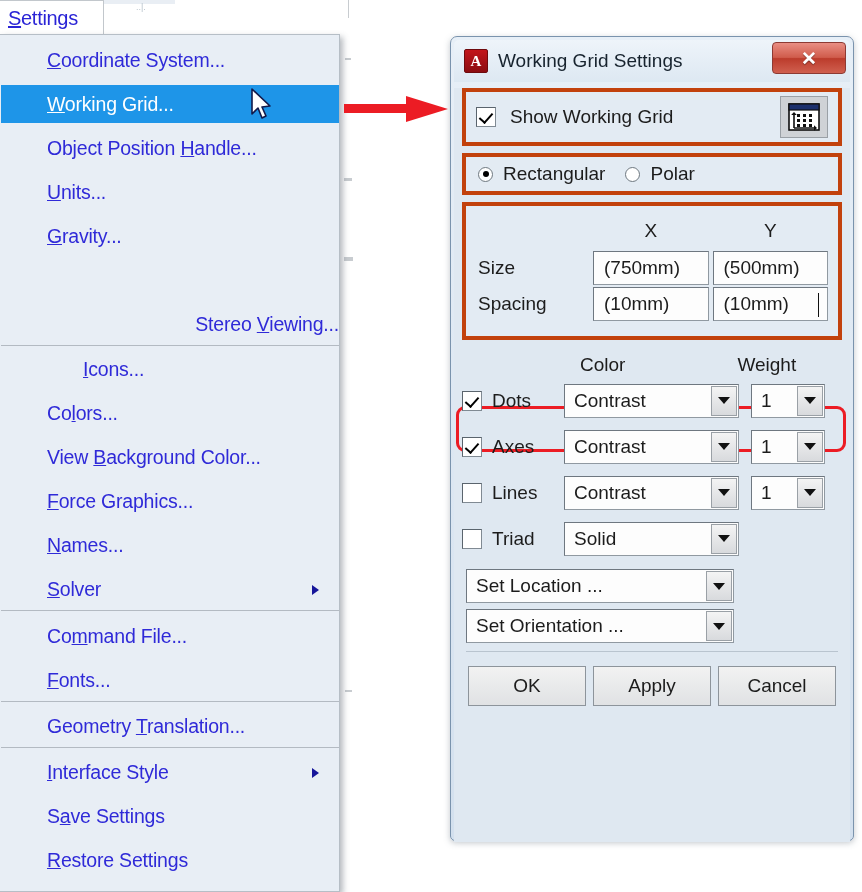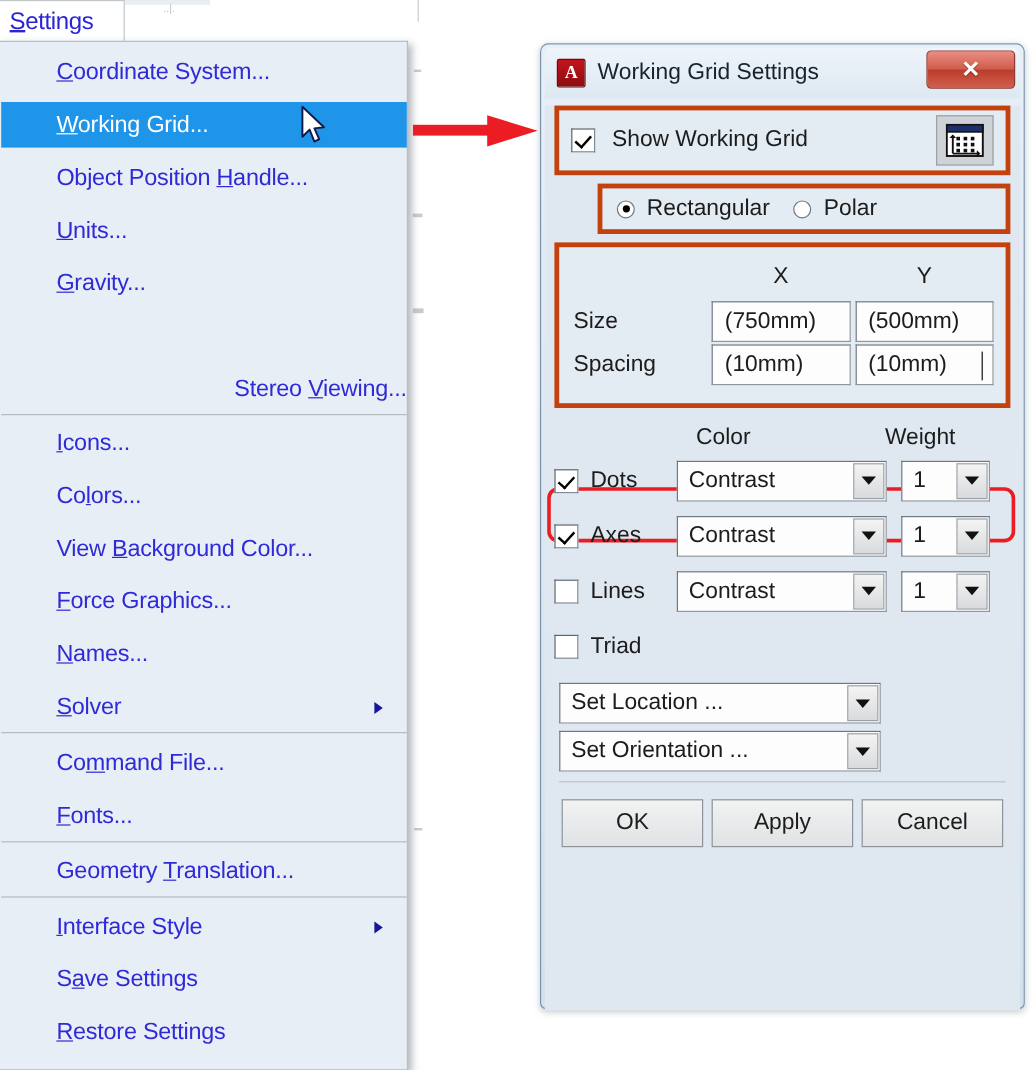--- a/index.html
+++ b/index.html
@@ -242,21 +242,20 @@
     display: flex; align-items: center; justify-content: center;
   }
 
   
   #shape-row {
     margin-top: 7px;
     height: 42px;
     display: flex;
     align-items: center;
     padding: 0 12px;
-    margin-left: 36px;
   }
   .wradio {
     width: 15px; height: 15px;
     border-radius: 50%;
     border: 1px solid #6e7880;
     background: #ffffff;
     box-sizing: border-box;
     position: relative;
     flex: none;
   }
@@ -458,21 +457,21 @@
       <div class="menu-item" style="top: 138px;">
         <span class="mi-label"><u>U</u>nits...</span>
       </div>
       <div class="menu-item" style="top: 182px;">
         <span class="mi-label"><u>G</u>ravity...</span>
       </div>
       <div class="menu-item" style="top: 270px; justify-content: flex-end;">
         <span class="mi-label">Stereo <u>V</u>iewing...</span>
       </div>
       <div class="menu-sep" style="top: 310px;"></div>
-      <div class="menu-item" style="top: 315px;">
+      <div class="menu-item" style="top: 315px; padding-left: 36px;">
         <span class="mi-label"><u>I</u>cons...</span>
       </div>
       <div class="menu-item" style="top: 359px;">
         <span class="mi-label">Co<u>l</u>ors...</span>
       </div>
       <div class="menu-item" style="top: 403px;">
         <span class="mi-label">View <u>B</u>ackground Color...</span>
       </div>
       <div class="menu-item" style="top: 447px;">
         <span class="mi-label"><u>F</u>orce Graphics...</span>
@@ -650,20 +649,26 @@
             <div class="combo weight-combo">
               <span class="cval">1</span>
               <span class="cbtn">
                 <i></i>
               </span>
             </div>
           </div>
           <div class="cw-row">
             <div class="wcheckbox"></div>
             <span class="rowname">Triad</span>
+            <div class="combo color-combo">
+              <span class="cval">Solid</span>
+              <span class="cbtn">
+                <i></i>
+              </span>
+            </div>
           </div>
         </div>
     </div>
 
     <div id="loc-orient" style="margin-top:10px;">
       <div class="combo wide-combo">
         <span class="cval">Set Location ...</span>
         <span class="cbtn">
             <i></i>
           </span>

